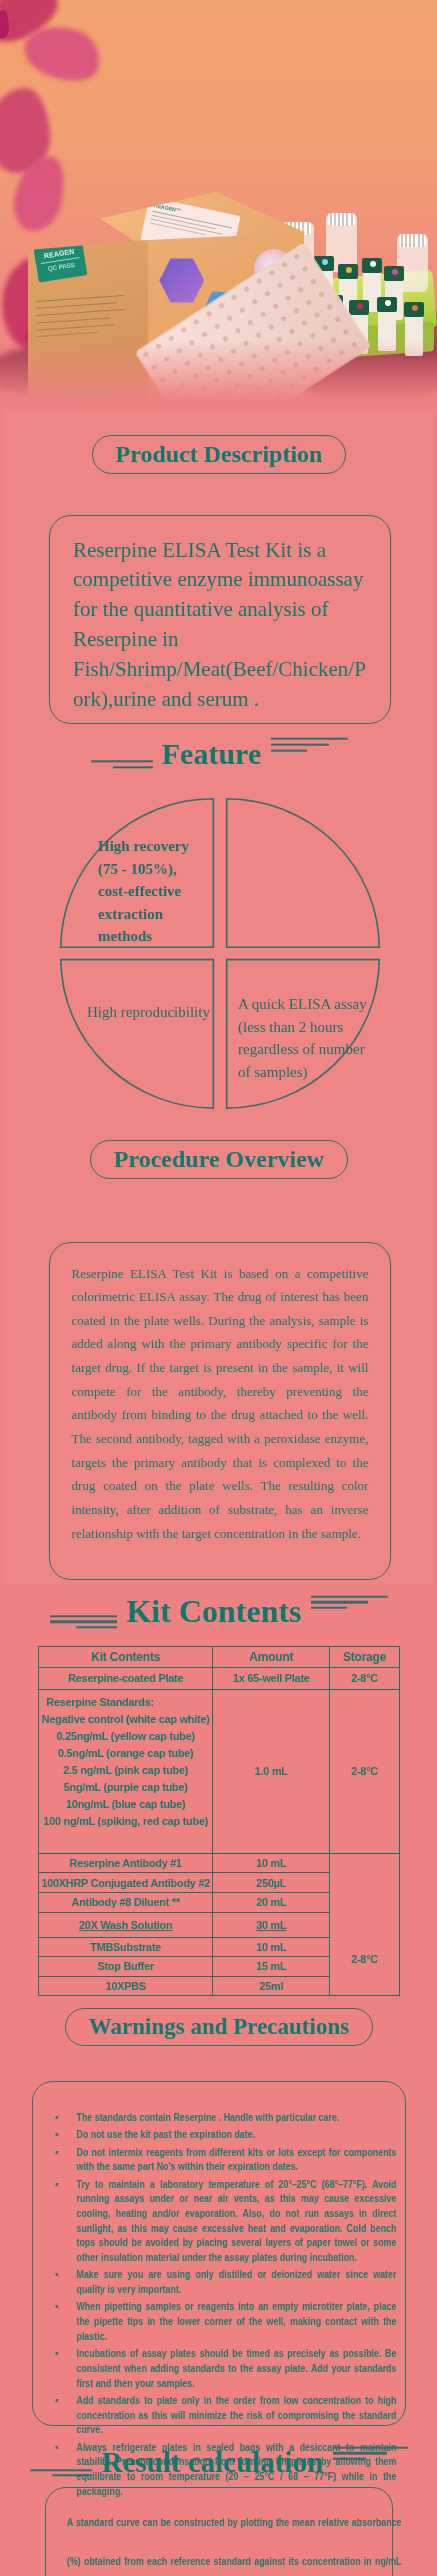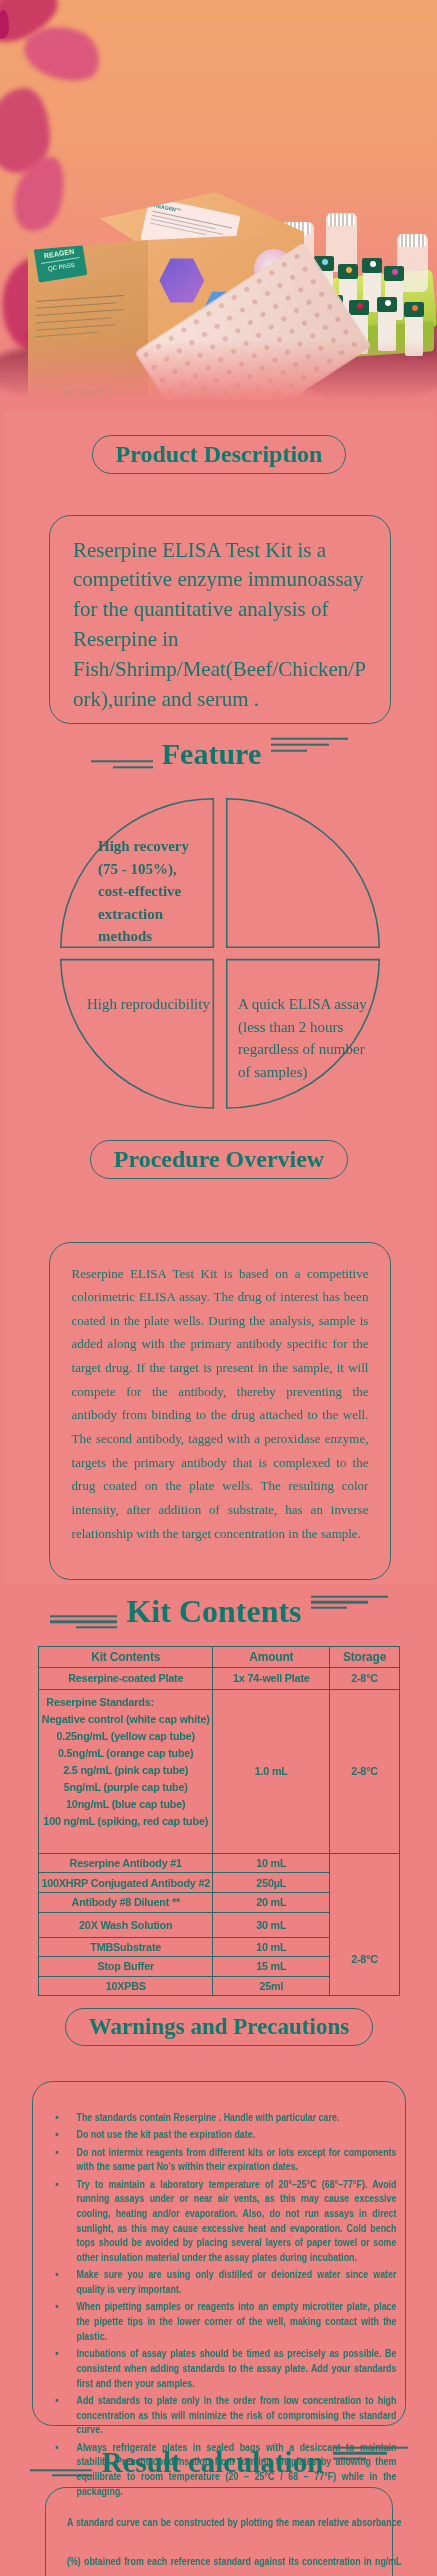--- a/index.html
+++ b/index.html
@@ -197,21 +197,21 @@
     <path d="M 440 11 A 296 290 0 0 1 736 299 L 440 299 Z" fill="none" stroke="#2e6e6d" stroke-width="3"></path>
     <path d="M 414 611 A 296 290 0 0 1 118 323 L 414 323 Z" fill="none" stroke="#2e6e6d" stroke-width="3"></path>
     <path d="M 440 611 A 296 290 0 0 0 736 323 L 440 323 Z" fill="none" stroke="#2e6e6d" stroke-width="3"></path>
   </svg>
   <div class="quad-text" style="left:98px;top:42px;width:118px;font-weight:bold;">
       <div class="quad-line">High recovery</div>
       <div class="quad-line">(75 - 105%),</div>
       <div class="quad-line">cost-effective</div>
       <div class="quad-line">extraction methods</div>
     </div>
-  <div class="quad-text" style="left:87px;top:200px;width:129px;font-family:Liberation Serif, serif;">
+  <div class="quad-text" style="left:87px;top:208px;width:129px;font-family:Liberation Serif, serif;">
       <div class="quad-line">High reproducibility</div>
     </div>
   <div class="quad-text" style="left:238px;top:200px;width:131px;">
       <div class="quad-line">A quick ELISA assay</div>
       <div class="quad-line">(less than 2 hours</div>
       <div class="quad-line">regardless of number</div>
       <div class="quad-line">of samples)</div>
     </div>
 </div>
 
@@ -242,21 +242,21 @@
       <col style="width:70px;">
     </colgroup>
   <tbody>
       <tr>
     <th>Kit Contents</th>
     <th>Amount</th>
     <th>Storage</th>
   </tr>
   <tr style="height:21.6px;">
     <td>Reserpine-coated Plate</td>
-    <td>1x 74-well Plate</td>
+    <td>1x 65-well Plate</td>
     <td>2-8°C</td>
   </tr>
   <tr style="height:164px;">
     <td style="vertical-align:top;padding-top:6.2px;">
       <div class="std-title">Reserpine Standards:</div>
       <div>
             <div class="std-line">Negative control (white cap white)</div>
             <div class="std-line">0.25ng/mL (yellow cap tube)</div>
             <div class="std-line">0.5ng/mL (orange cap tube)</div>
             <div class="std-line">2.5 ng/mL (pink cap tube)</div>
@@ -274,21 +274,21 @@
     <td rowspan="7" style="vertical-align:bottom;padding-bottom:30px;">2-8°C</td>
   </tr>
   <tr style="height:19.6px;">
         <td>100XHRP Conjugated Antibody #2</td>
         <td>250µL</td>
       </tr>
   <tr style="height:19.6px;">
         <td>Antibody #8 Diluent **</td>
         <td>20 mL</td>
       </tr>
-  <tr style="height:25px;">
+  <tr style="height:25px;text-decoration:underline;">
         <td>20X Wash Solution</td>
         <td>30 mL</td>
       </tr>
   <tr style="height:19.6px;">
         <td>TMBSubstrate</td>
         <td>10 mL</td>
       </tr>
   <tr style="height:19.6px;">
         <td>Stop Buffer</td>
         <td>15 mL</td>

